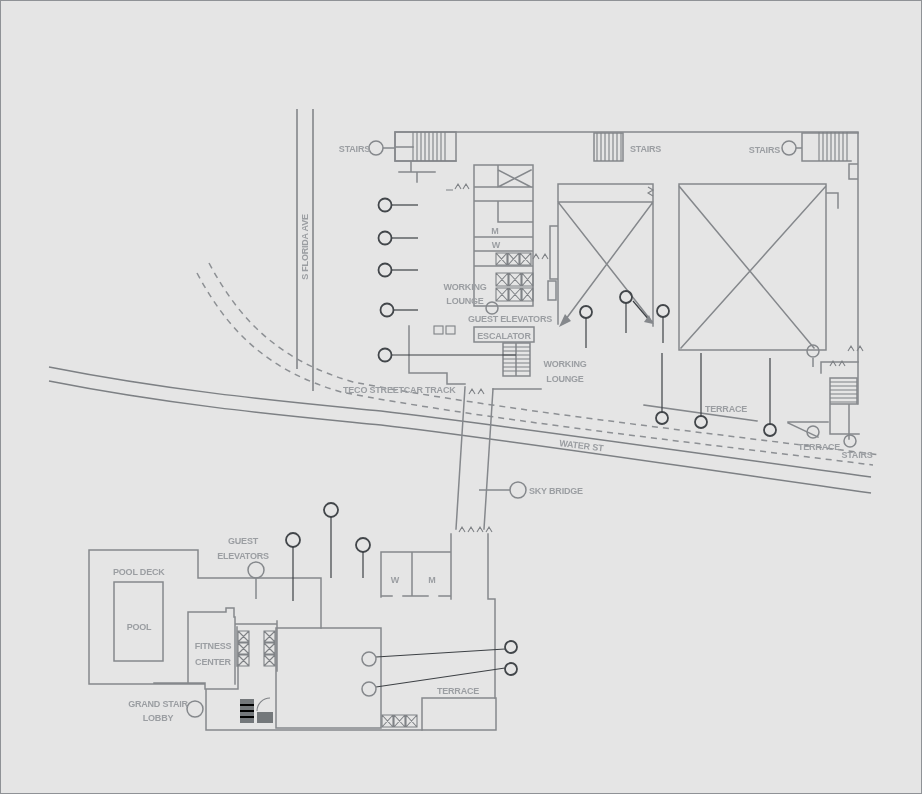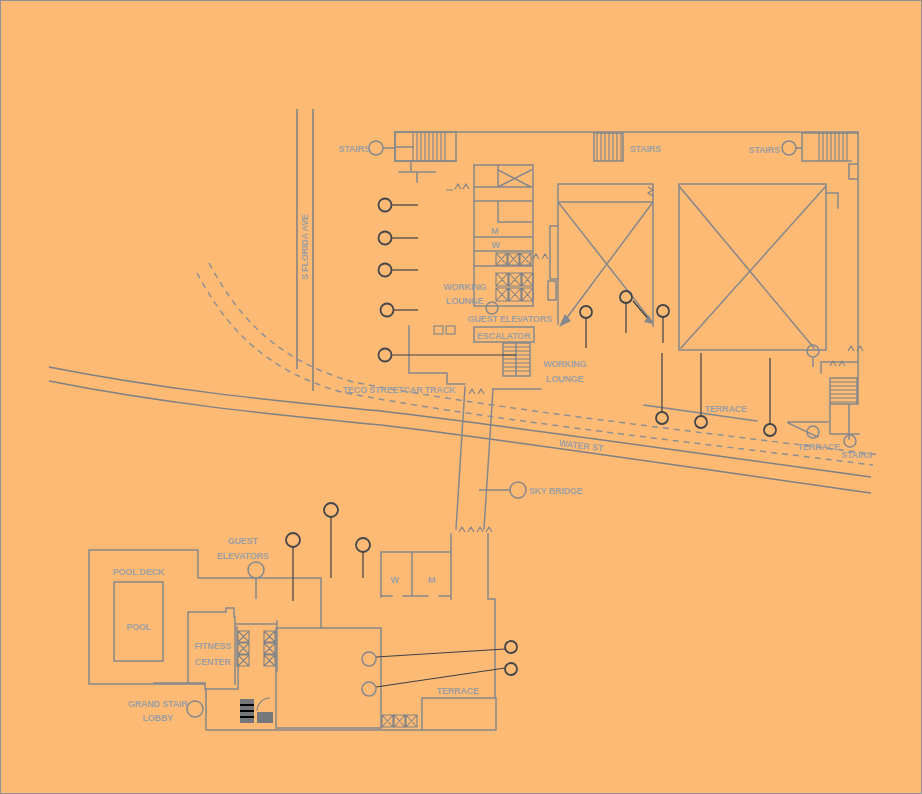--- a/index.html
+++ b/index.html
@@ -1,17 +1,17 @@
 <!DOCTYPE html>
 <html><head>
 <meta charset="utf-8">
 <style>
   html,body{margin:0;padding:0;background:#000;}
   .canvas{
-    position:relative;width:922px;height:794px;background:#fdba74;
+    position:relative;width:922px;height:794px;background:#e5e5e5;
     border:1px solid #8f9296;box-sizing:border-box;overflow:hidden;
     font-family:"Liberation Sans", sans-serif;
   }
   svg{display:block}
   .walls{stroke:#85888c;stroke-width:1.5;fill:none;stroke-linecap:square}
   .thin{stroke:#7f8286;stroke-width:1.1;fill:none}
   .street{stroke:#7d8084;stroke-width:1.5;fill:none}
   .track{stroke:#8d9094;stroke-width:1.5;fill:none;stroke-dasharray:6 5}
   .dark{stroke:#42464a;stroke-width:1.8;fill:none}
   .darkstem{stroke:#3d4145;stroke-width:1.2;fill:none}

